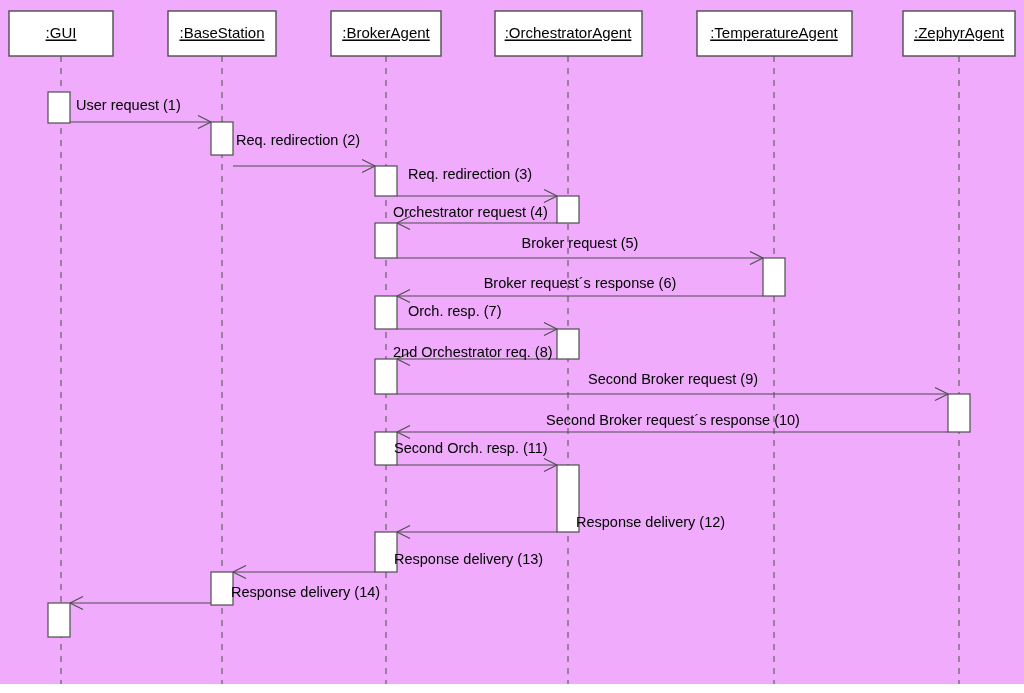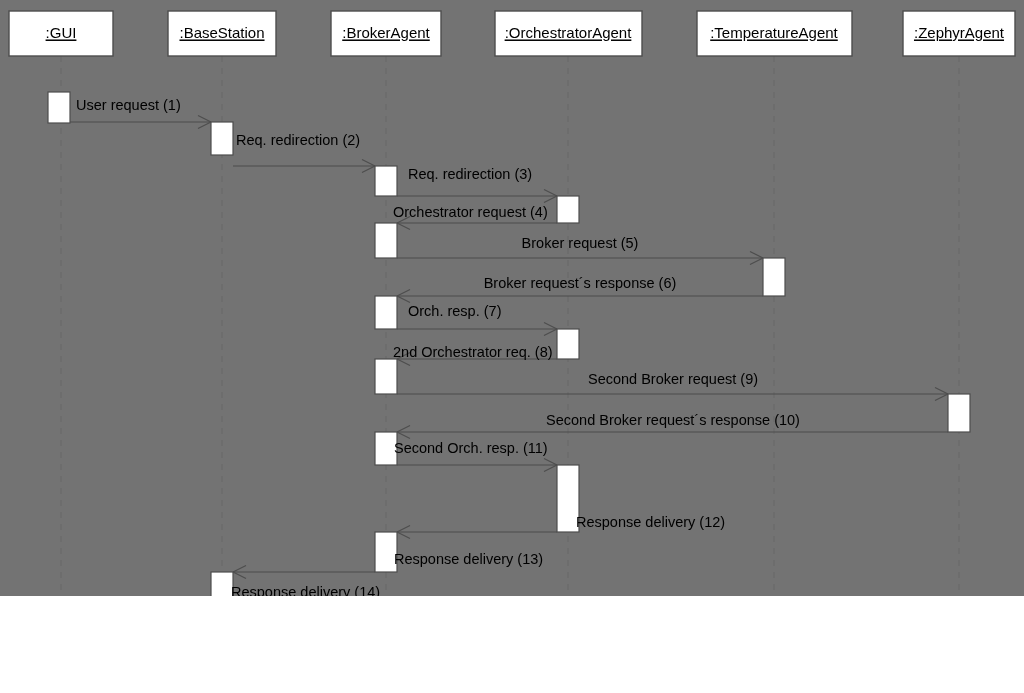--- a/index.html
+++ b/index.html
@@ -3,22 +3,22 @@
 <meta charset="utf-8">
 <style>
   html, body {
     margin: 0;
     padding: 0;
     background: #ffffff;
   }
   #diagram-root {
     position: relative;
     width: 1024px;
-    height: 596px;
-    background: #737373;
+    height: 684px;
+    background: #f0abfc;
     font-family: "Liberation Sans", sans-serif;
     overflow: hidden;
   }
   svg.seq-canvas {
     display: block;
     width: 1024px;
     height: 693px;
   }
   .participant-box {
     fill: #ffffff;

